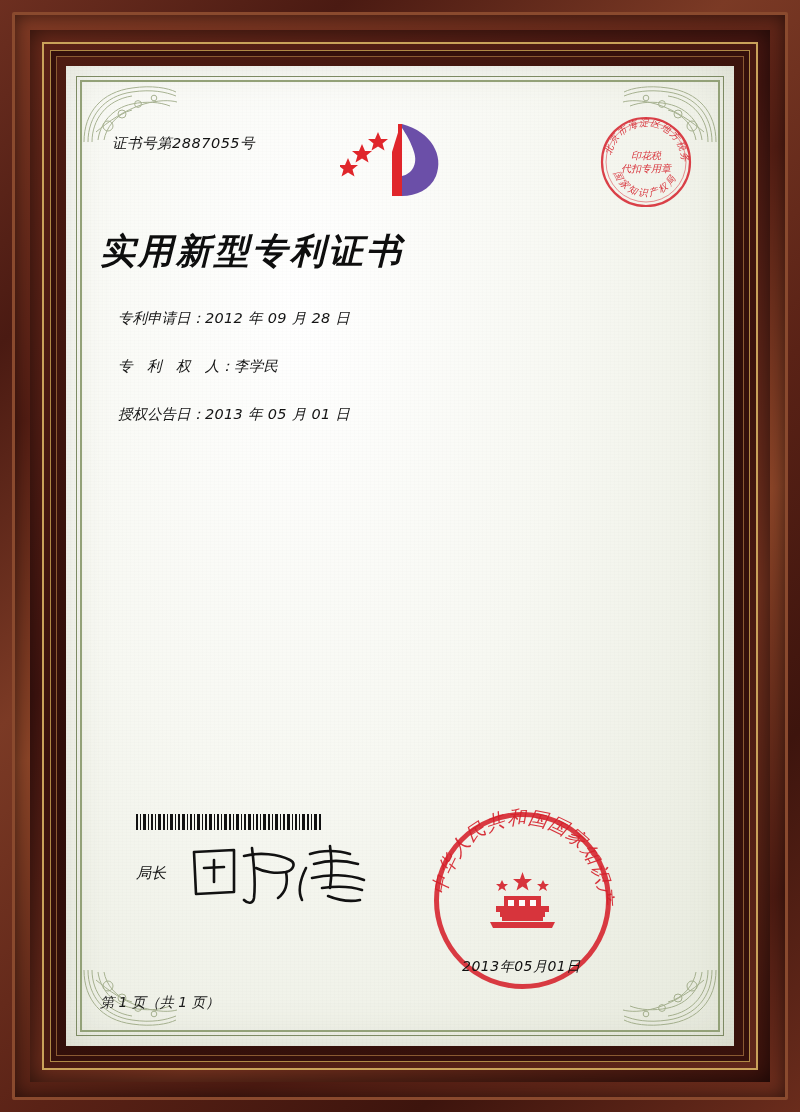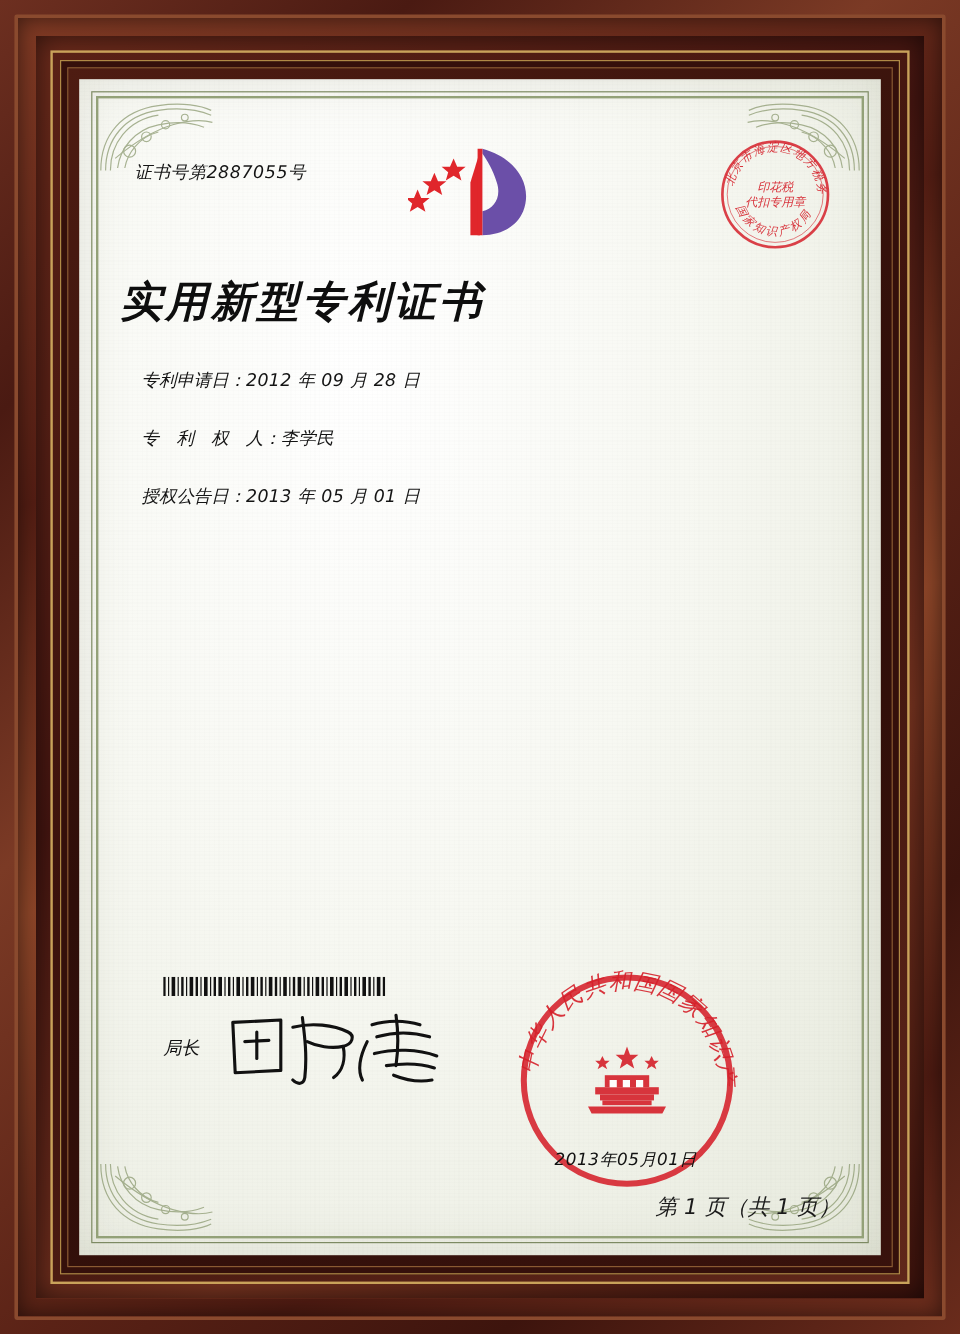--- a/index.html
+++ b/index.html
@@ -205,22 +205,22 @@
     font-size: 14px;
     color: #111;
     letter-spacing: .5px;
     margin-left: 24px;
   }
 
   .page-no {
     position: absolute;
     left: 0; right: 0;
     top: 898px;
-    text-align: right;
-    font-size: 18px;
+    text-align: left;
+    font-size: 14px;
     color: #1a1a1a;
   }
 
   
   .texture {
     position: absolute;
     inset: 0;
     pointer-events: none;
     background-image:
       repeating-linear-gradient(0deg, rgba(0,0,0,.012) 0 1px, transparent 1px 3px),

